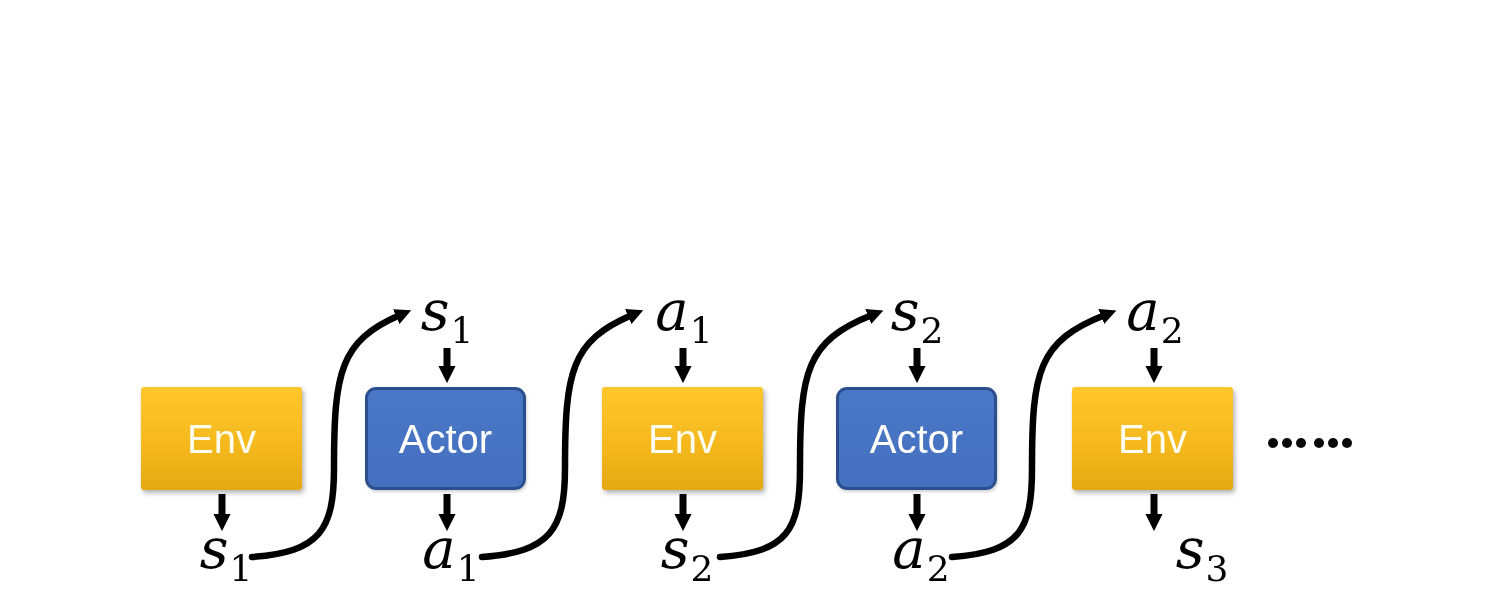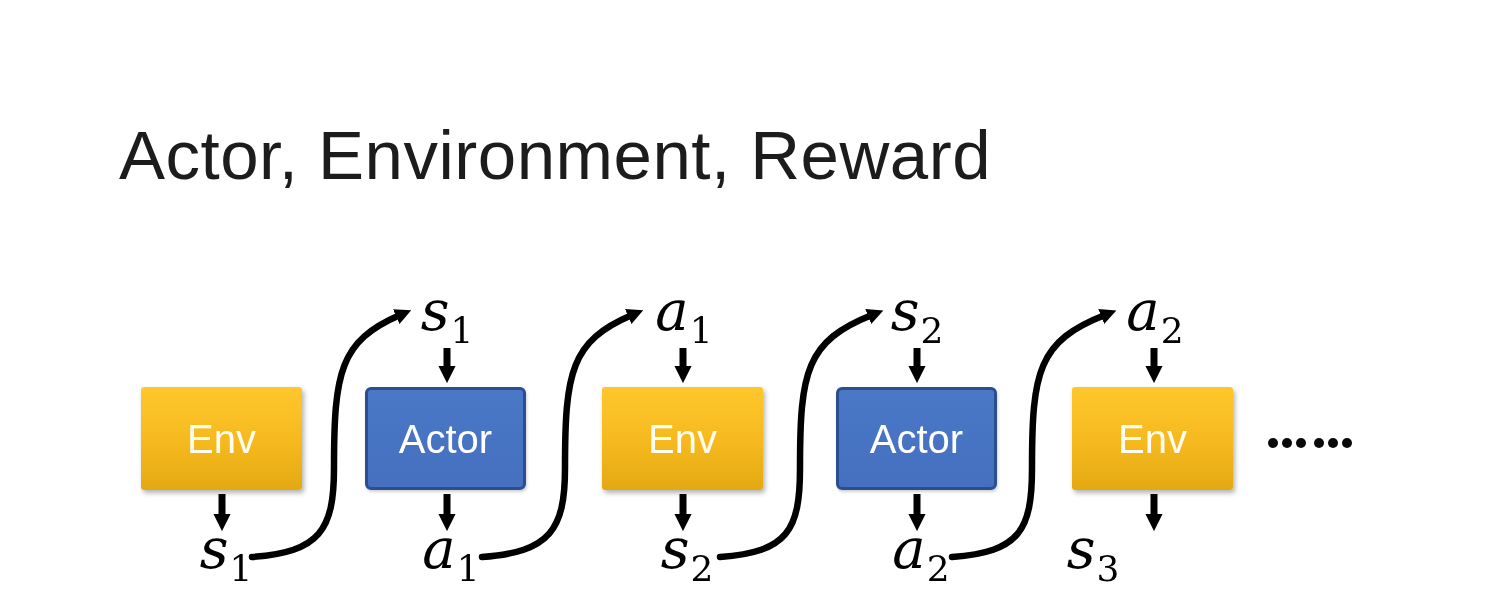--- a/index.html
+++ b/index.html
@@ -53,21 +53,21 @@
     background: linear-gradient(180deg, #ffc72c 0%, #f5b91e 55%, #e4a912 100%);
     color: #fffdf2;
     box-shadow: 2px 3px 5px rgba(0,0,0,0.30);
   }
   .box.actor {
     background: #4a77c6;
     background: linear-gradient(180deg, #4a77c6 0%, #4470bf 100%);
     border: 3px solid #2b4f8e;
     color: #ffffff;
     box-shadow: 1px 2px 3px rgba(0,0,0,0.18);
-    border-radius: 6px;
+    border-radius: 11px;
   }
   .mlabel {
     position: absolute;
     transform: translateX(-50%);
     font-family: "DejaVu Serif", serif;
     font-style: italic;
     font-size: 56px;
     line-height: 1;
     color: #000000;
     white-space: nowrap;
@@ -104,21 +104,20 @@
     overflow: hidden;
     opacity: 0;
     pointer-events: none;
   }
 </style>
 </head>
 <body>
 
 <div class="slide">
 
-  <h1 class="title">Actor, Environment, Reward</h1>
 
   <svg class="arrow-layer" viewBox="0 0 1500 608" aria-hidden="true">
     <defs>
       <marker id="ah" viewBox="0 0 10 10" refX="2.5" refY="5" markerWidth="2.5" markerHeight="2.7" orient="auto-start-reverse" markerUnits="strokeWidth">
         <path d="M0,0 L10,5 L0,10 Z" fill="#000000"></path>
       </marker>
     </defs>
 
     <g stroke="#000000" stroke-width="7">
       <line x1="447" y1="348" x2="447" y2="370" marker-end="url(#ah)"></line>
@@ -161,21 +160,21 @@
 
   <div class="mlabel top" style="left:447px"><span class="mmain">s</span><span class="msub">1</span></div>
   <div class="mlabel top" style="left:684px"><span class="mmain">a</span><span class="msub">1</span></div>
   <div class="mlabel top" style="left:917px"><span class="mmain">s</span><span class="msub">2</span></div>
   <div class="mlabel top" style="left:1155px"><span class="mmain">a</span><span class="msub">2</span></div>
 
   <div class="mlabel bot" style="left:226px"><span class="mmain">s</span><span class="msub">1</span></div>
   <div class="mlabel bot" style="left:451px"><span class="mmain">a</span><span class="msub">1</span></div>
   <div class="mlabel bot" style="left:687px"><span class="mmain">s</span><span class="msub">2</span></div>
   <div class="mlabel bot" style="left:921px"><span class="mmain">a</span><span class="msub">2</span></div>
-  <div class="mlabel bot" style="left:1093px"><span class="mmain">s</span><span class="msub">3</span></div>
+  <div class="mlabel bot" style="left:1202px"><span class="mmain">s</span><span class="msub">3</span></div>
 
   <div class="dots">
     <span class="hidden-text">……</span>
     <span class="dot"></span>
     <span class="dot"></span>
     <span class="dot"></span>
     <span class="dot group-gap"></span>
     <span class="dot"></span>
     <span class="dot"></span>
   </div>

